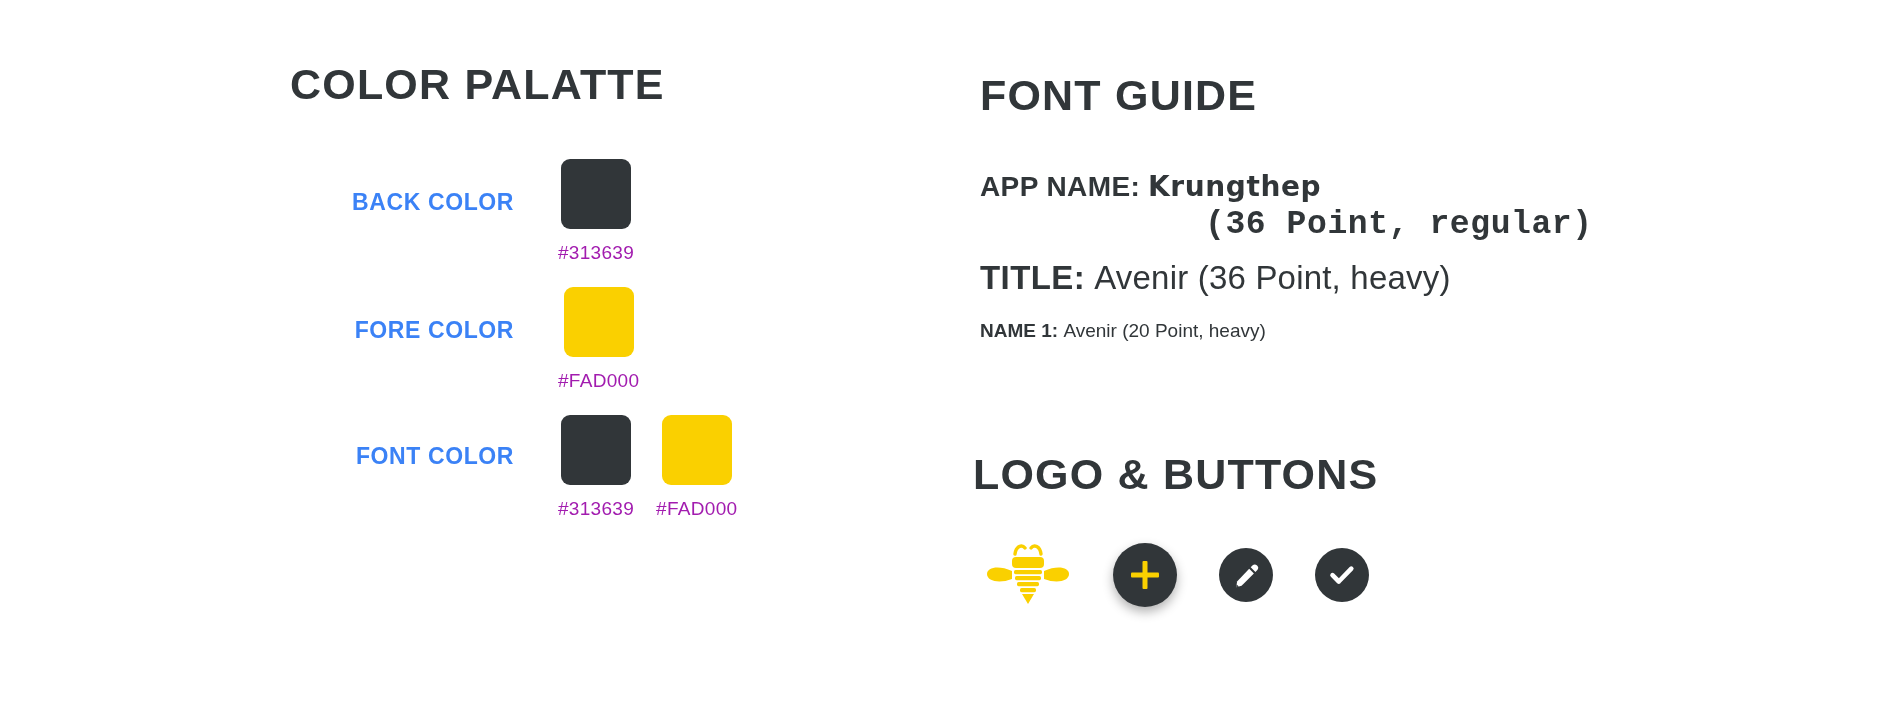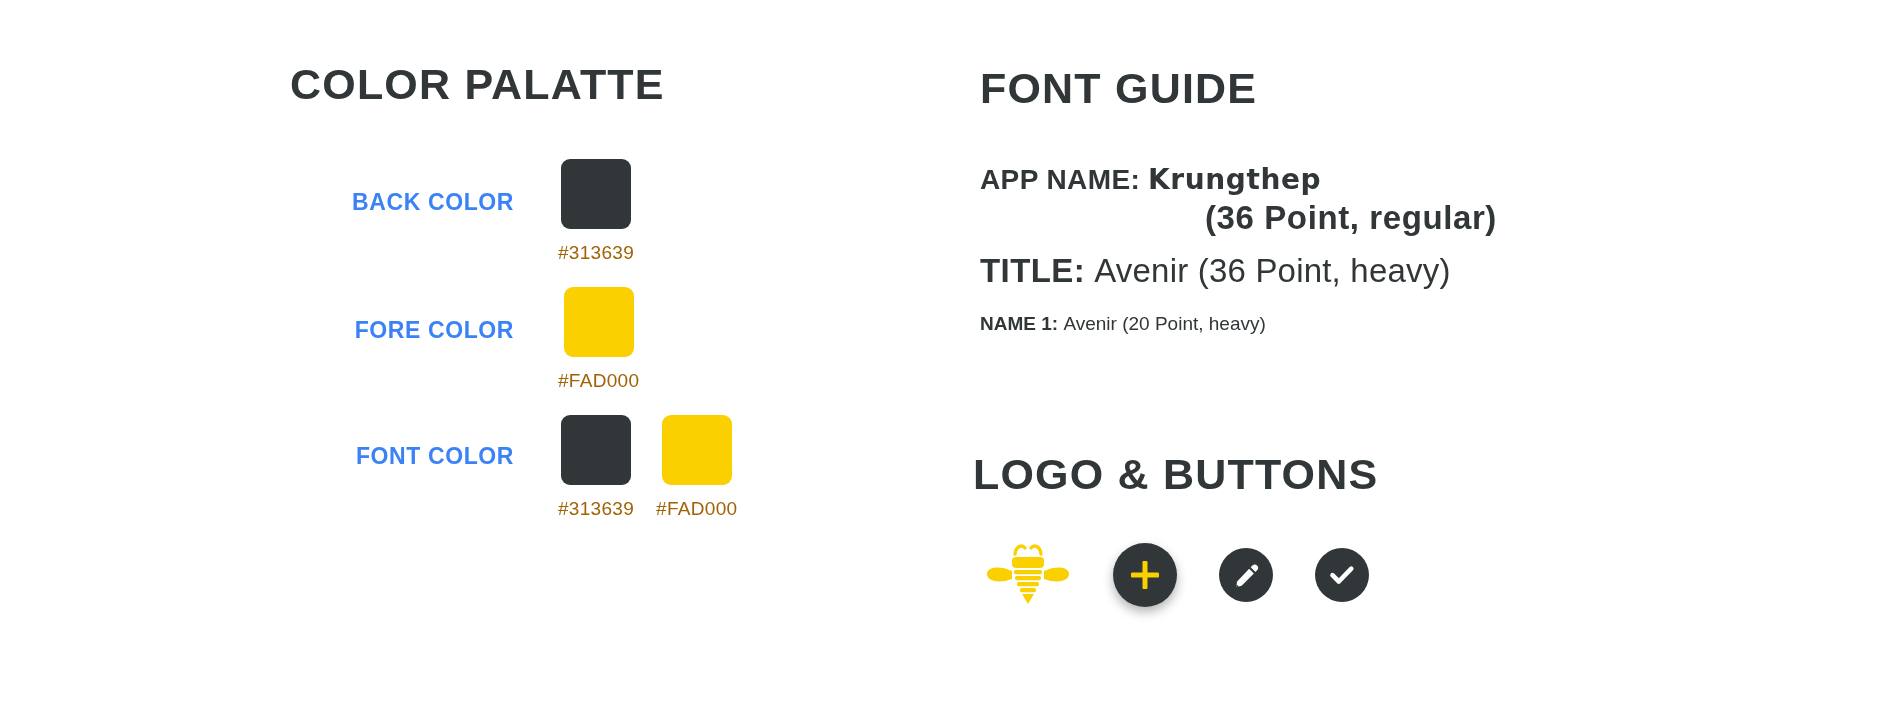--- a/index.html
+++ b/index.html
@@ -78,33 +78,33 @@
   }
 
   .swatch-back  { background: #313639; }
   .swatch-fore  { background: #FAD000; }
   .swatch-dark  { background: #313639; }
   .swatch-yellow{ background: #FAD000; }
 
   .hex-label {
     margin-top: 13px;
     font-size: 19px;
-    color: #a16207;
+    color: #a21caf;
     letter-spacing: 0.3px;
     white-space: nowrap;
   }
 
   
   .palette-row.dual .row-label { padding-top: 28px; }
 
   
   .font-col {
     position: absolute;
     left: 980px;
-    top: 66px;
+    top: 73px;
     width: 830px;
   }
 
   .font-lines { margin-top: 52px; }
 
   .line-appname {
     font-size: 28px;
     color: #313639;
     white-space: nowrap;
     line-height: 1.22;
@@ -113,21 +113,21 @@
     font-weight: bold;
     letter-spacing: 0.4px;
   }
   .line-appname .val {
     font-family: "DejaVu Sans", sans-serif;
     font-weight: bold;
     letter-spacing: 0.6px;
   }
 
   .line-appname-cont {
-    font-family: Liberation Sans, sans-serif;
+    font-family: Liberation Mono, monospace;
     font-weight: bold;
     font-size: 33px;
     color: #313639;
     letter-spacing: 0.6px;
     white-space: nowrap;
     padding-left: 225px;
     line-height: 1.3;
   }
 
   .line-title {

